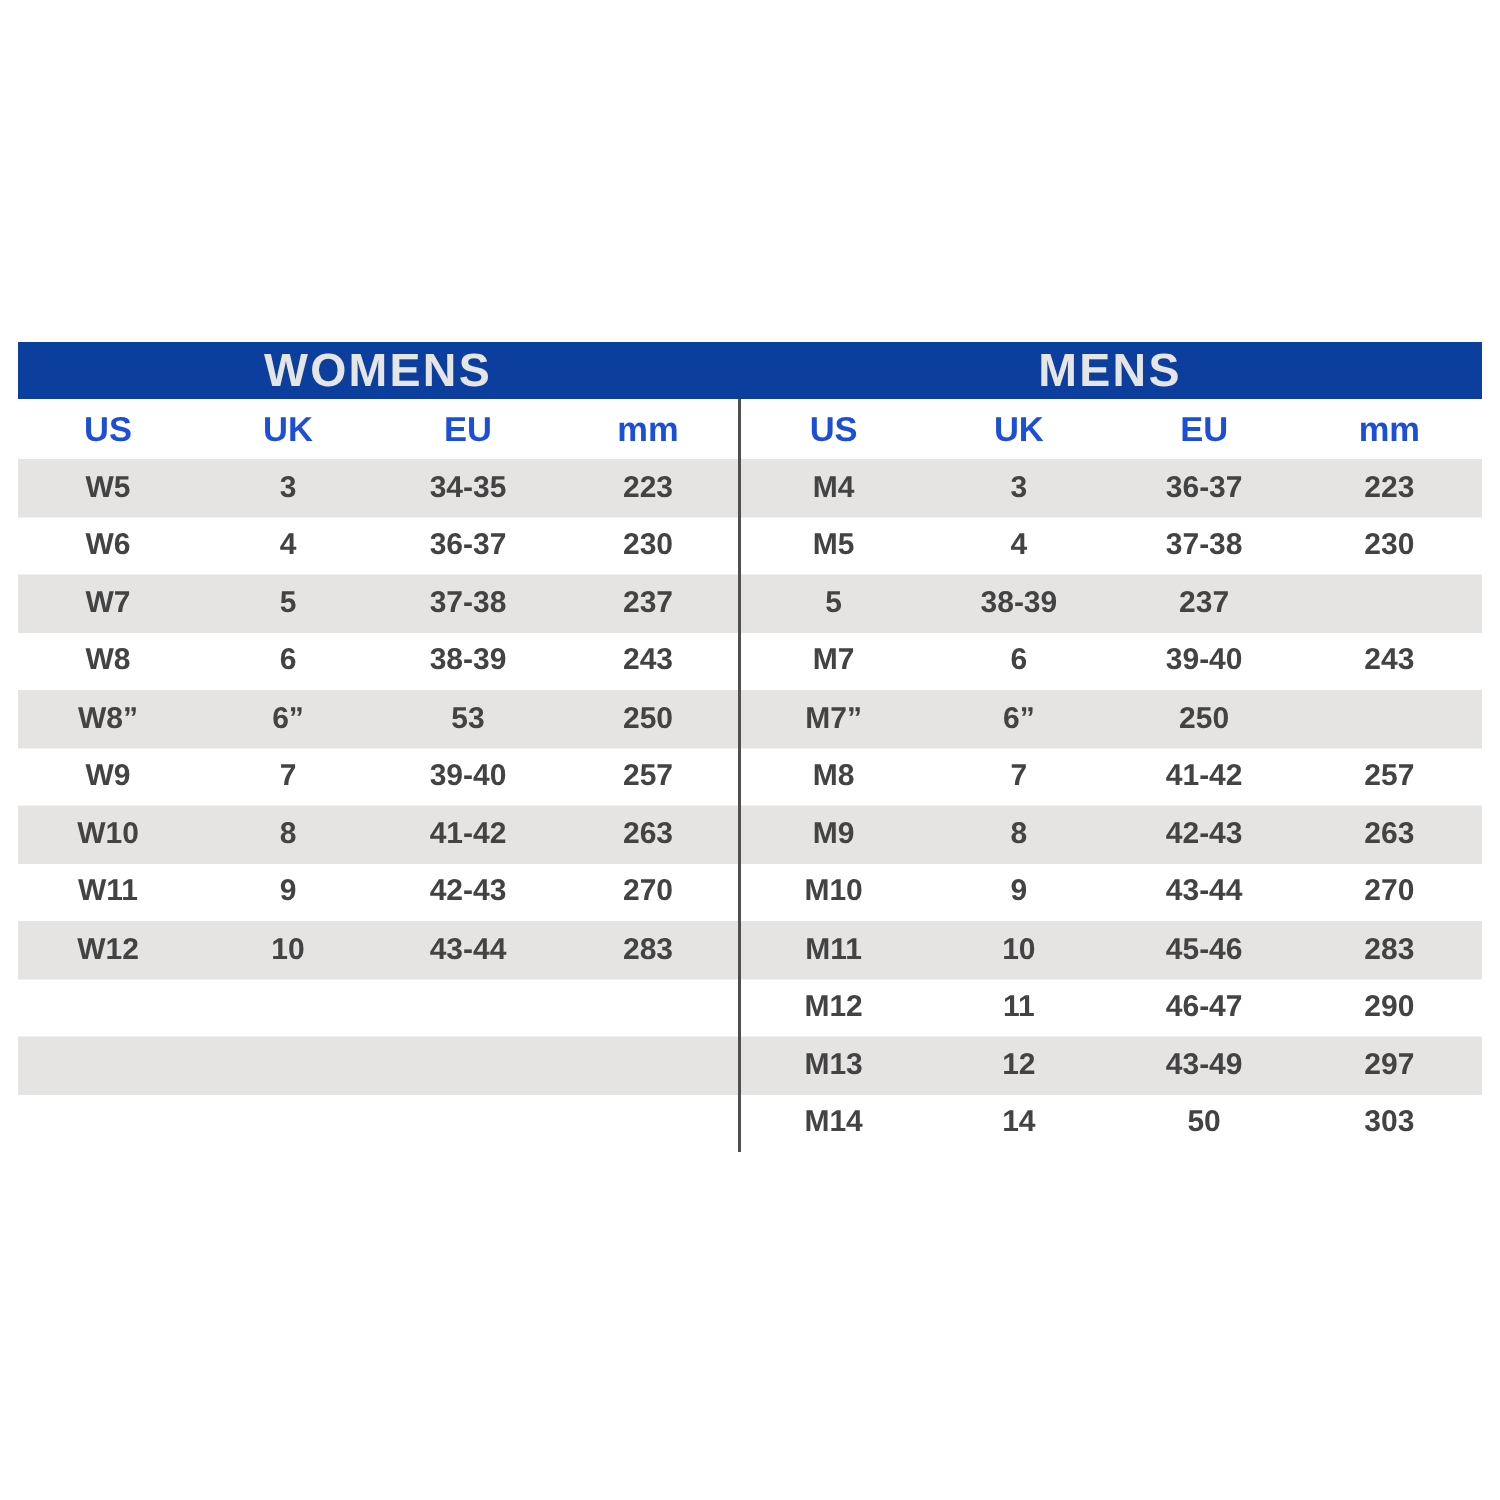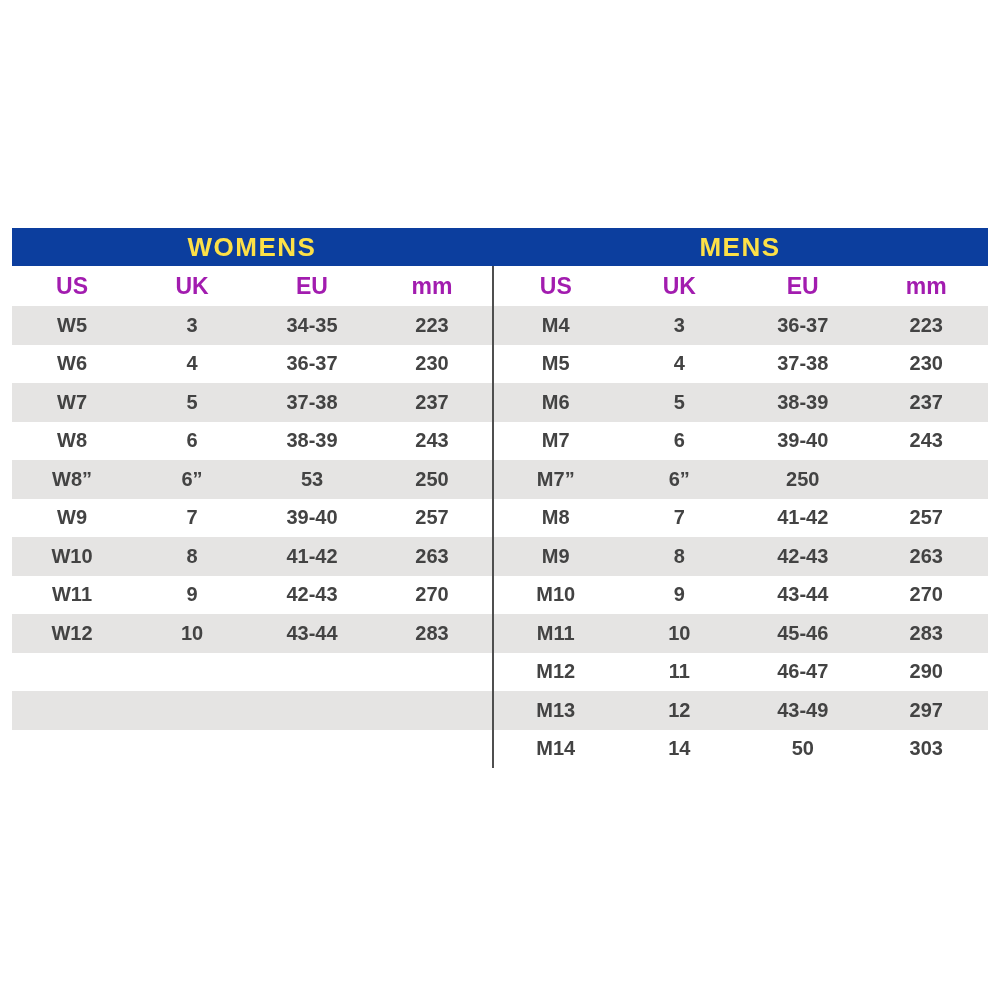--- a/index.html
+++ b/index.html
@@ -16,44 +16,44 @@
     left: 12px;
     top: 228px;
     width: 976px;
   }
   .band {
     height: 38px;
     background: #0C3E9E;
     display: flex;
   }
   .band-title {
-    color: #fde047;
+    color: #e5e5e5;
     font-weight: bold;
-    font-size: 26px;
+    font-size: 31px;
     letter-spacing: 1.5px;
     display: flex;
     align-items: center;
     justify-content: center;
   }
   .band-title.left  { width: 480px; }
   .band-title.right { width: 496px; }
   .tables { display: flex; align-items: stretch; }
   .half-left  { width: 480px; }
   .half-right {
     width: 496px;
     box-sizing: border-box;
     border-left: 2px solid #4F4F4F;
   }
   .cols-header { height: 40px; display: flex; }
   .col-h {
     width: 25%;
     display: flex;
     align-items: center;
     justify-content: center;
-    color: #a21caf;
+    color: #1d4ed8;
     font-weight: bold;
     font-size: 23px;
   }
   .row { height: 38.5px; display: flex; }
   .row.stripe { background: #E5E4E3; }
   .row.plain  { background: transparent; }
   .cell {
     width: 25%;
     display: flex;
     align-items: center;
@@ -181,21 +181,20 @@
             </div>
 
             <div class="row plain">
               <div class="cell">M5</div>
               <div class="cell">4</div>
               <div class="cell">37-38</div>
               <div class="cell">230</div>
             </div>
 
             <div class="row stripe">
-              <div class="cell">M6</div>
               <div class="cell">5</div>
               <div class="cell">38-39</div>
               <div class="cell">237</div>
             </div>
 
             <div class="row plain">
               <div class="cell">M7</div>
               <div class="cell">6</div>
               <div class="cell">39-40</div>
               <div class="cell">243</div>

